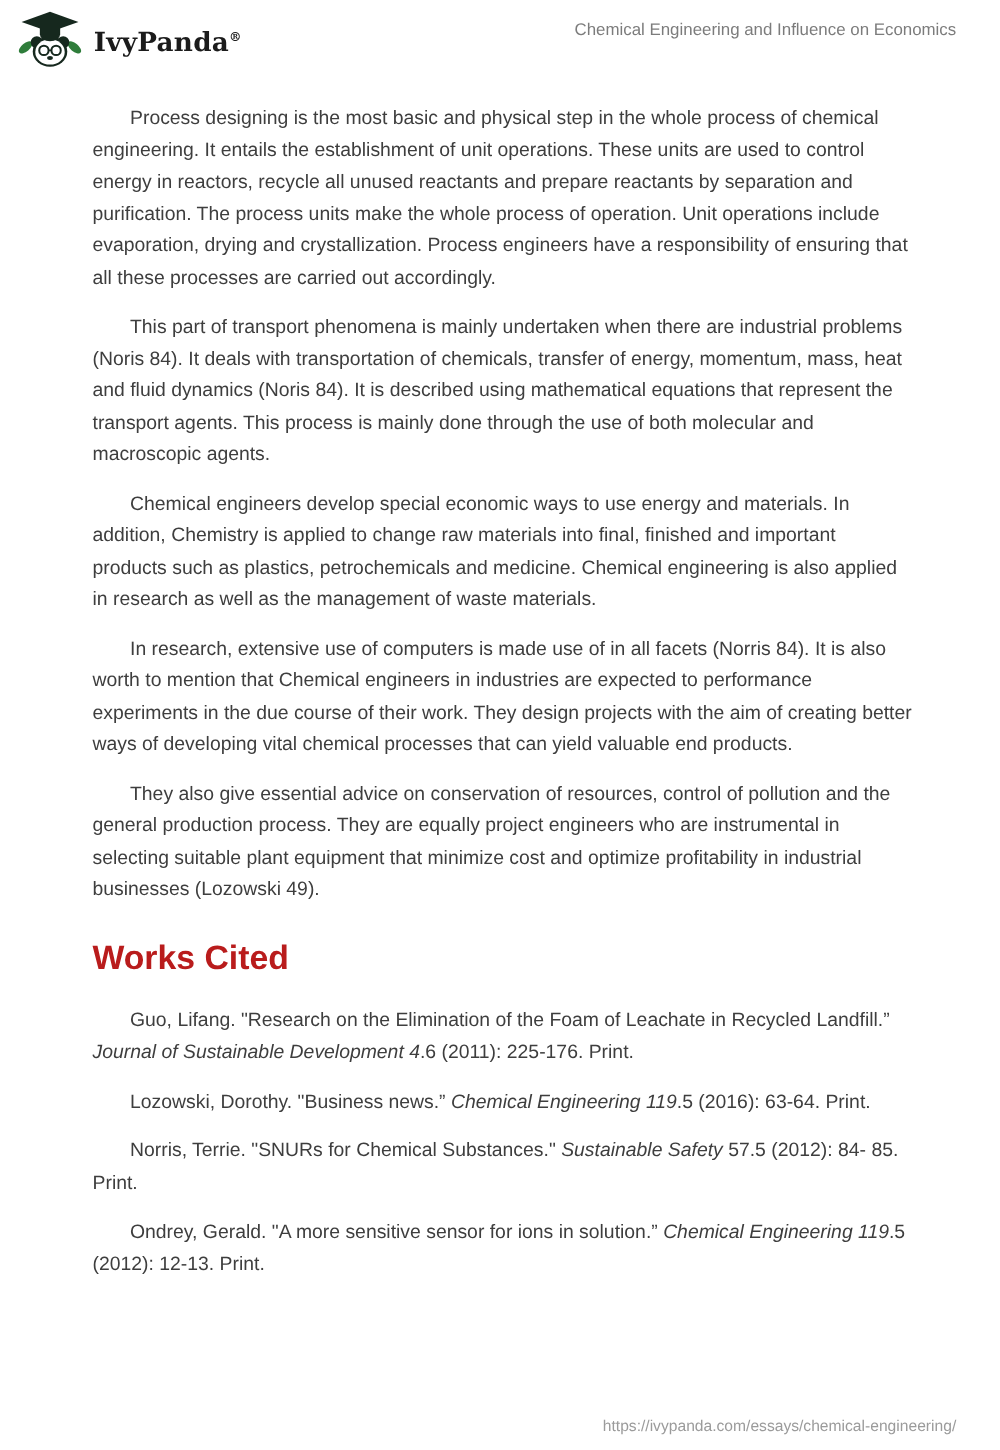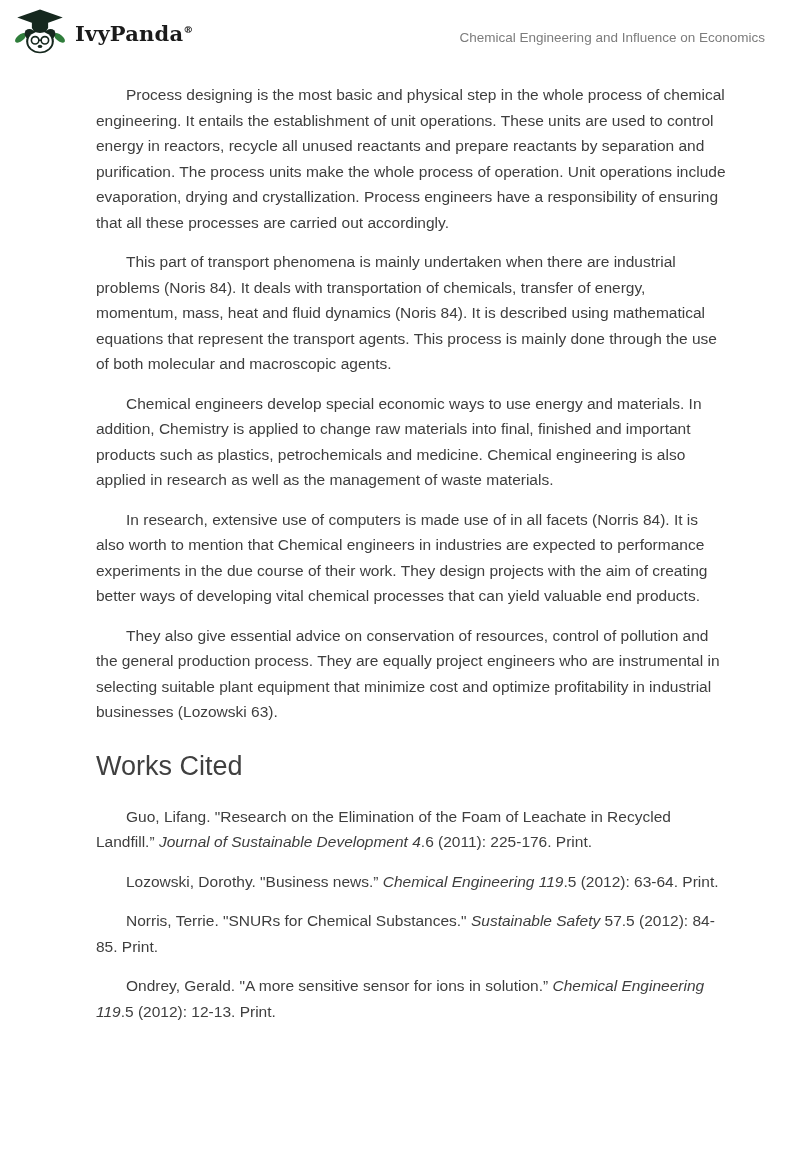--- a/index.html
+++ b/index.html
@@ -26,34 +26,34 @@
   .logo { width: 52px; height: 54px; display: block; }
   .logo svg { display: block; }
   .brand-name {
     font-family: "DejaVu Serif", serif;
     font-weight: 700;
     font-size: 21px;
     color: #1b1b1b;
     letter-spacing: .2px;
   }
   .reg { font-size: 10px; font-weight: 700; color: #1b1b1b; }
-  .doc-title { margin-top: 24px; font-size: 13.5px; color: #7c7c7c; }
-  .content { padding: 14px 70px 0 96px; }
+  .doc-title { margin-top: 10px; font-size: 13.5px; color: #7c7c7c; }
+  .content { padding: 14px 70px 0 74px; }
   .body-para {
     font-size: 15.5px;
     line-height: 25.5px;
     color: #3e3e3e;
     text-indent: 30px;
     margin: 0 0 14px 0;
   }
   .citation em { font-style: italic; margin-top: 39px; }
   .works-cited-heading {
     font-size: 27px;
-    font-weight: 400;
-    color: #404040;
+    font-weight: 700;
+    color: #b91c1c;
     margin: 26px 0 22px 0;
   }
   .footer-url {
     position: absolute;
     right: 35px;
     bottom: 12px;
     font-size: 12.5px;
     color: #9b9b9b;
     text-decoration: none;
   }
@@ -86,25 +86,26 @@
     </div>
     <div class="doc-title">Chemical Engineering and Influence on Economics</div>
   </div>
 
   <div class="content">
     <div id="paragraphs">
         <p class="body-para">Process designing is the most basic and physical step in the whole process of chemical engineering. It entails the establishment of unit operations. These units are used to control energy in reactors, recycle all unused reactants and prepare reactants by separation and purification. The process units make the whole process of operation. Unit operations include evaporation, drying and crystallization. Process engineers have a responsibility of ensuring that all these processes are carried out accordingly.</p>
         <p class="body-para">This part of transport phenomena is mainly undertaken when there are industrial problems (Noris 84). It deals with transportation of chemicals, transfer of energy, momentum, mass, heat and fluid dynamics (Noris 84). It is described using mathematical equations that represent the transport agents. This process is mainly done through the use of both molecular and macroscopic agents.</p>
         <p class="body-para">Chemical engineers develop special economic ways to use energy and materials. In addition, Chemistry is applied to change raw materials into final, finished and important products such as plastics, petrochemicals and medicine. Chemical engineering is also applied in research as well as the management of waste materials.</p>
         <p class="body-para">In research, extensive use of computers is made use of in all facets (Norris 84). It is also worth to mention that Chemical engineers in industries are expected to performance experiments in the due course of their work. They design projects with the aim of creating better ways of developing vital chemical processes that can yield valuable end products.</p>
-        <p class="body-para">They also give essential advice on conservation of resources, control of pollution and the general production process. They are equally project engineers who are instrumental in selecting suitable plant equipment that minimize cost and optimize profitability in industrial businesses (Lozowski 63).</p>
+        <p class="body-para">They also give essential advice on conservation of resources, control of pollution and the general production process. They are equally project engineers who are instrumental in selecting suitable plant equipment that minimize cost and optimize profitability in industrial businesses (Lozowski 49).</p>
       </div>
     <h1 class="works-cited-heading">Works Cited</h1>
     <div id="citations">
         <p class="body-para citation"><span>Guo, Lifang.  "Research on the Elimination of the Foam of Leachate in Recycled Landfill.” </span><em>Journal of Sustainable Development 4</em><span>.6 (2011): 225-176. Print.</span></p>
-        <p class="body-para citation"><span>Lozowski, Dorothy.  "Business news.” </span><em>Chemical Engineering 119</em><span>.5 (2012): 63-64. Print.</span></p>
+        <p class="body-para citation"><span>Lozowski, Dorothy.  "Business news.” </span><em>Chemical Engineering 119</em><span>.5 (2016): 63-64. Print.</span></p>
         <p class="body-para citation"><span>Norris, Terrie. "SNURs for Chemical Substances." </span><em>Sustainable Safety</em><span> 57.5 (2012): 84- 85. Print.</span></p>
         <p class="body-para citation"><span>Ondrey, Gerald.  "A more sensitive sensor for ions in solution.” </span><em>Chemical Engineering  119</em><span>.5 (2012): 12-13. Print.</span></p>
       </div>
   </div>
 
+  <a class="footer-url" href="#">https://ivypanda.com/essays/chemical-engineering/</a>
 
 </div>
 
 </body></html>

